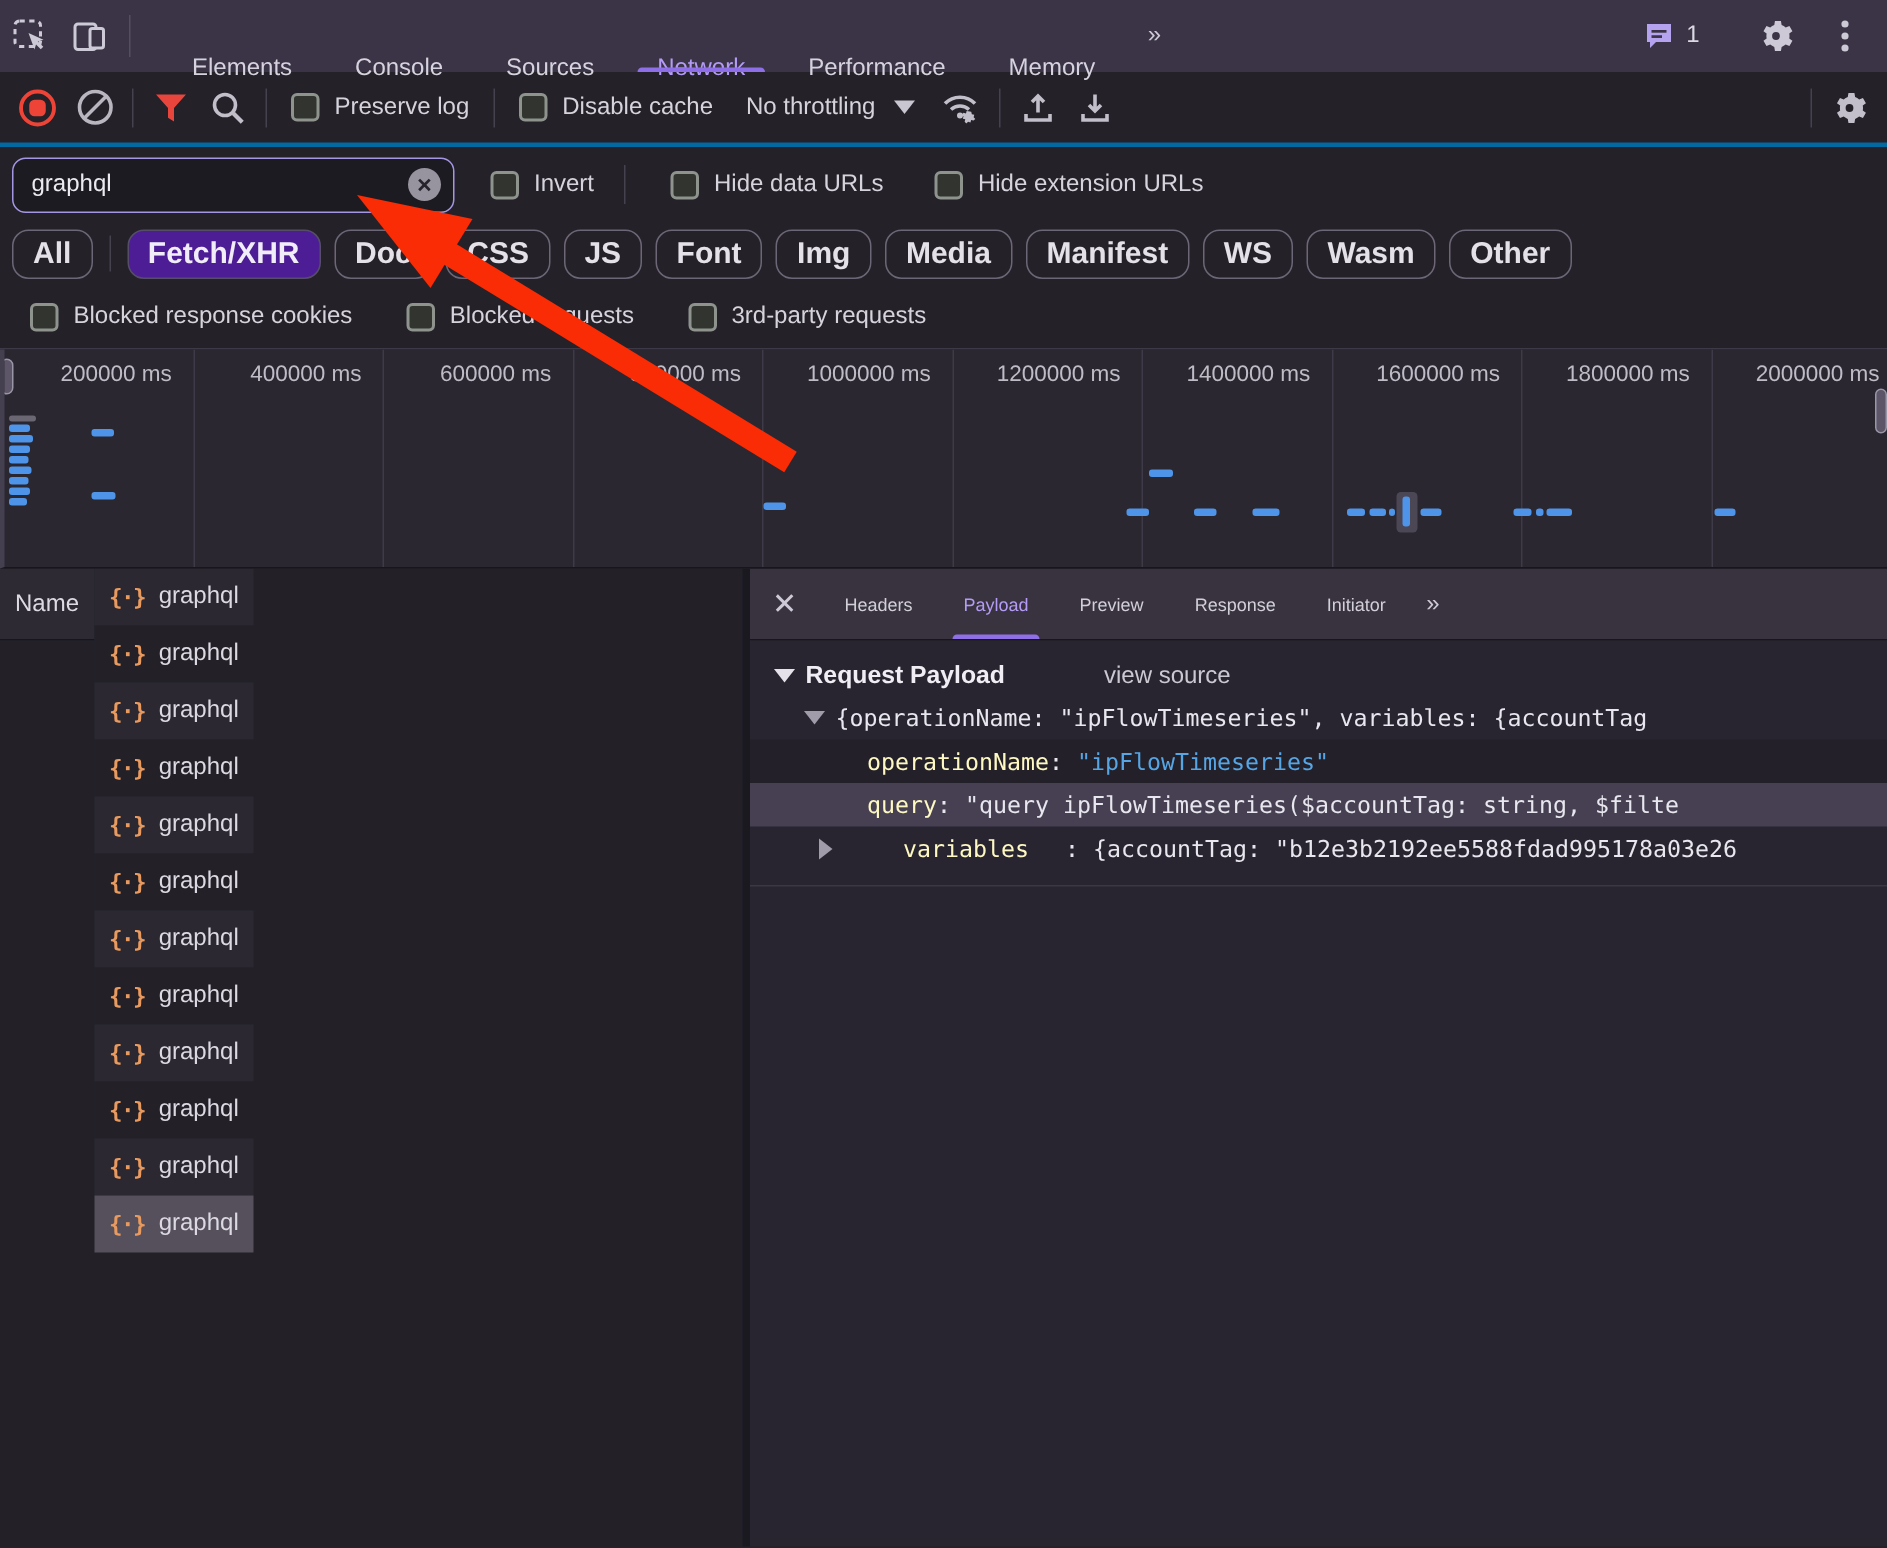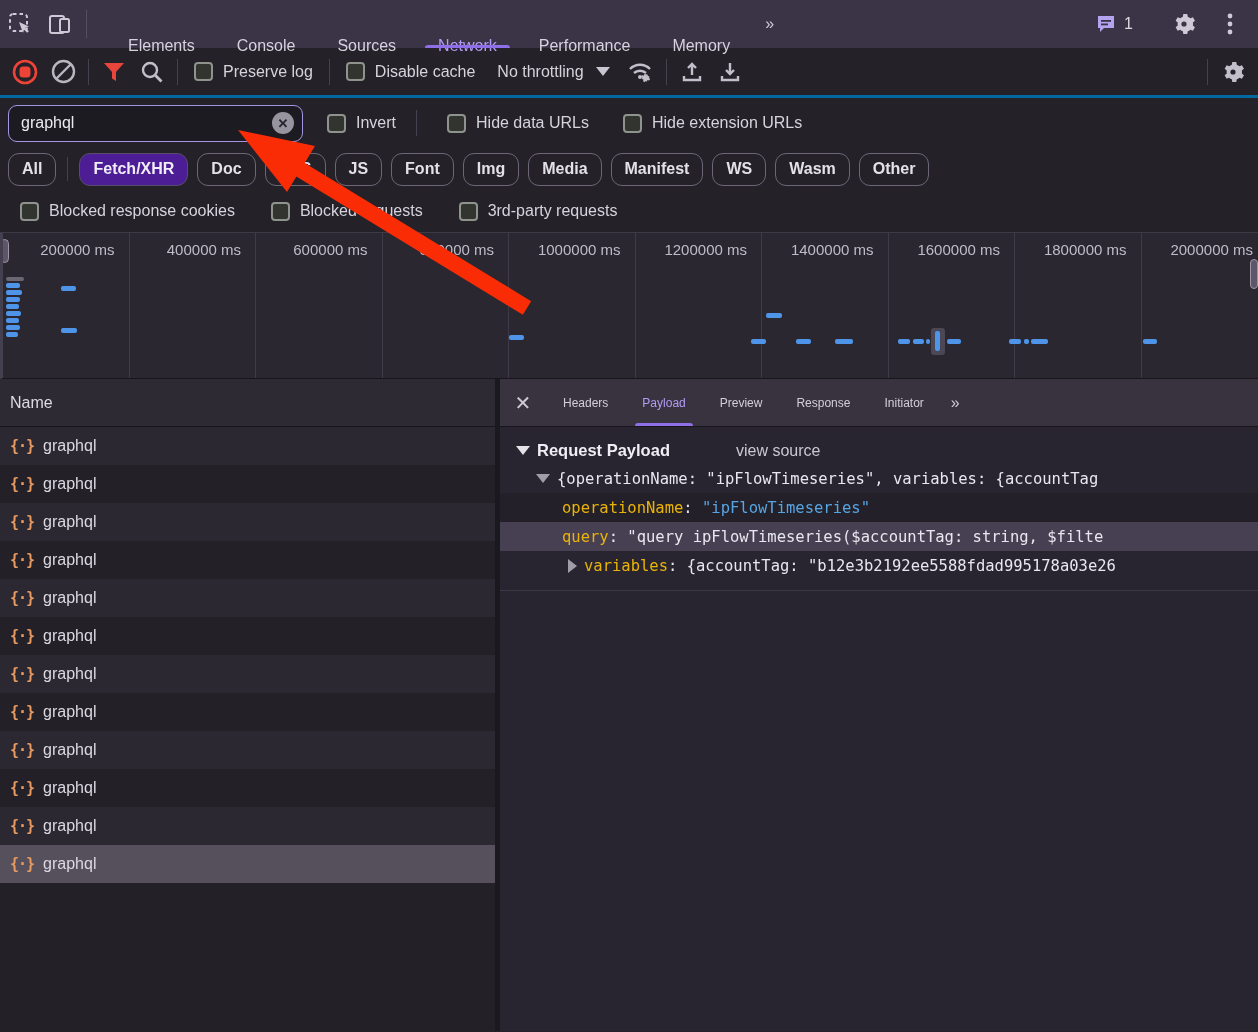--- a/index.html
+++ b/index.html
@@ -30,40 +30,40 @@
   .caret-down { width:0; height:0; border-left:7px solid transparent; border-right:7px solid transparent; border-top:9px solid #c9c5d1; }
   .ntb-right { margin-left:auto; display:flex; align-items:center; }
 
   
   .filterrow { height:50px; display:flex; align-items:center; padding:0 8px; background:#242129; }
   .filter-input { position:relative; width:295px; height:37px; border:1.5px solid #a596e4; border-radius:9px; background:#1d1b22; display:flex; align-items:center; padding:0 34px 0 12px; }
   .filter-input .val { font-size:16px; color:#eceaf1; }
   .clear-btn { position:absolute; right:8px; top:50%; transform:translateY(-50%); width:22px; height:22px; border-radius:50%; background:#97939f; display:flex; align-items:center; justify-content:center; color:#26232b; font-size:13px; font-weight:bold; }
   .filterrow .check-item { margin-left:14px; }
   .chipsrow { height:42px; display:flex; align-items:center; gap:9px; padding:0 8px; background:#242129; }
-  .chip { height:33px; display:flex; align-items:center; padding:0 13px; border:1.5px solid #6c6676; border-radius:11px; font-size:16px; font-weight:bold; color:#e4e1e9; background:transparent; }
+  .chip { height:33px; display:flex; align-items:center; padding:0 13px; border:1.5px solid #6c6676; border-radius:11px; font-size:20px; font-weight:bold; color:#e4e1e9; background:transparent; }
   .chip.active { background:#4c1d95; border-color:#564e68; color:#f0ecf8; }
   .chip-sep { width:1px; height:24px; background:#46414f; margin:0 2px; }
   .blockedrow { height:43px; display:flex; align-items:center; padding:0 10px; gap:16px; background:#242129; border-bottom:1px solid #3d3947; }
 
   
   .timeline { position:relative; height:146px; background:#2a2731; border-bottom:1px solid #18161c; overflow:hidden; border-left:3px solid #454050; }
   .tl-cols { position:absolute; inset:0; display:flex; }
   .tl-col { width:126.5px; flex:0 0 auto; border-right:1px solid #3e3a47; padding:8px 14px 0 0; text-align:right; font-size:15px; color:#bfbcc7; white-space:nowrap; }
   .tl-bars { position:absolute; inset:0; }
   .tl-bar { position:absolute; border-radius:2px; }
   .tl-bar.blue { background:#4e94e8; }
   .tl-bar.gray { background:#6a6772; }
   .tl-bar.box { background:#4c4755; border-radius:3px; }
   .tl-handle-left { position:absolute; left:-3px; top:6px; width:9px; height:24px; border-radius:5px; background:#5c5668; border:1.5px solid #9b95a8; }
   .tl-handle-right { position:absolute; right:0px; top:26px; width:8px; height:30px; border-radius:5px; background:#5c5668; border:1.5px solid #9b95a8; }
 
   
   .main { display:flex; height:652px; }
-  .left-pane { width:500px; flex:0 0 auto; background:#232028; border-right:5px solid #1b1920; display:flex; flex-direction:column; }
+  .left-pane { width:500px; flex:0 0 auto; background:#232028; border-right:5px solid #1b1920; display:flex; flex-direction:row; }
   .name-header { height:48px; background:#2d2a34; border-bottom:1px solid #18161c; display:flex; align-items:center; padding:0 10px; font-size:16px; color:#dddae3; }
   .req-row { height:38px; display:flex; align-items:center; gap:9px; padding:0 10px; font-size:16px; color:#dcd9e2; }
   .req-row.odd { background:#2b2831; }
   .req-row.even { background:#232028; }
   .req-row.selected { background:#56505d; }
   .json-icon { font-family:"DejaVu Sans Mono", monospace; font-size:15px; font-weight:bold; color:#e89a5f; letter-spacing:-1px; }
 
   .right-pane { flex:1; display:flex; flex-direction:column; overflow:hidden; background:#282530; }
   .detail-tabs { height:48px; background:#38333f; border-bottom:1px solid #18161c; display:flex; align-items:stretch; flex:0 0 auto; }
   .close-x { width:46px; display:flex; align-items:center; justify-content:center; color:#cdc9d6; font-size:20px; }
@@ -73,28 +73,28 @@
   .dtab-more { display:flex; align-items:center; padding:0 10px; color:#cdc9d6; font-size:16px; letter-spacing:2px; }
 
   .payload { flex:1; overflow:hidden; font-family:"DejaVu Sans Mono", monospace; font-size:15.5px; }
   .pl-header { display:flex; align-items:center; padding:14px 0 4px 16px; font-family:"Liberation Sans", sans-serif; }
   .pl-header .title { font-size:16.5px; font-weight:bold; color:#f0eef4; }
   .pl-header .viewsrc { font-size:16px; color:#cbc8d2; margin-left:66px; }
   .tri { display:inline-block; width:0; height:0; margin-right:7px; }
   .tri.down { border-left:7px solid transparent; border-right:7px solid transparent; border-top:9px solid #a09caa; }
   .tri.right { border-top:7px solid transparent; border-bottom:7px solid transparent; border-left:9px solid #a09caa; }
   .pl-row { height:29px; display:flex; align-items:center; white-space:nowrap; overflow:hidden; color:#e8e6ee; }
-  .pl-row .key { color:#eab308; }
+  .pl-row .key { color:#fef9c3;margin-left:16px; }
   .pl-row .str { color:#56a5e4; }
   .pl-row.darker { background:#232029; }
   .pl-row.hl { background:#474052; }
   .pl-divider { border-top:1px solid #3b3745; margin-top:10px; }
   .ind-root { padding-left:36px; }
   .ind-leaf { padding-left:62px; }
-  .ind-var { padding-left:68px; }
+  .ind-var { padding-left:46px;gap:24px; }
 
   
   .arrow-overlay { position:absolute; inset:0; pointer-events:none; z-index:50; }
 
   svg.icon { display:block; }
 </style>
 </head>
 <body>
 
 <div class="devtools">

